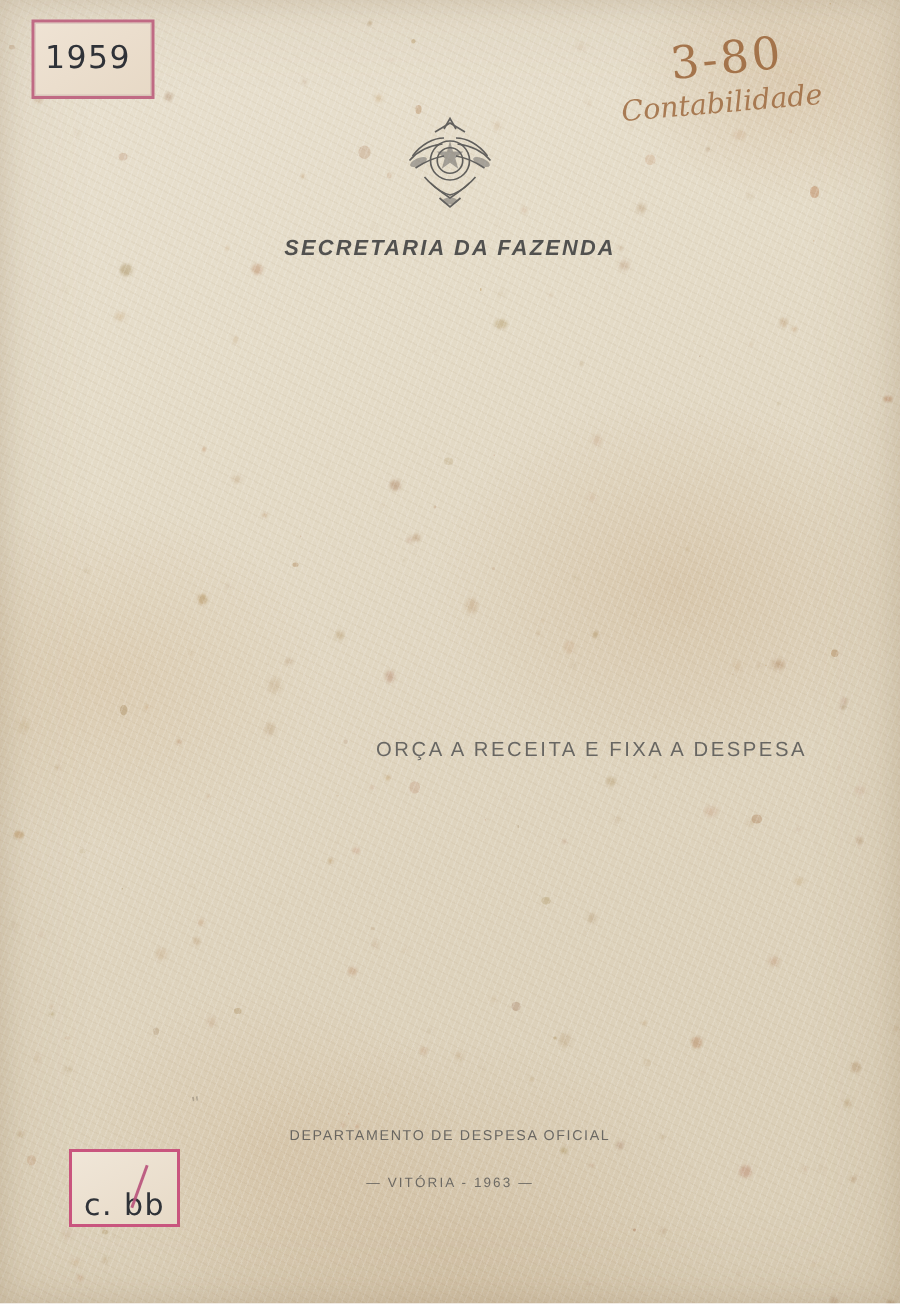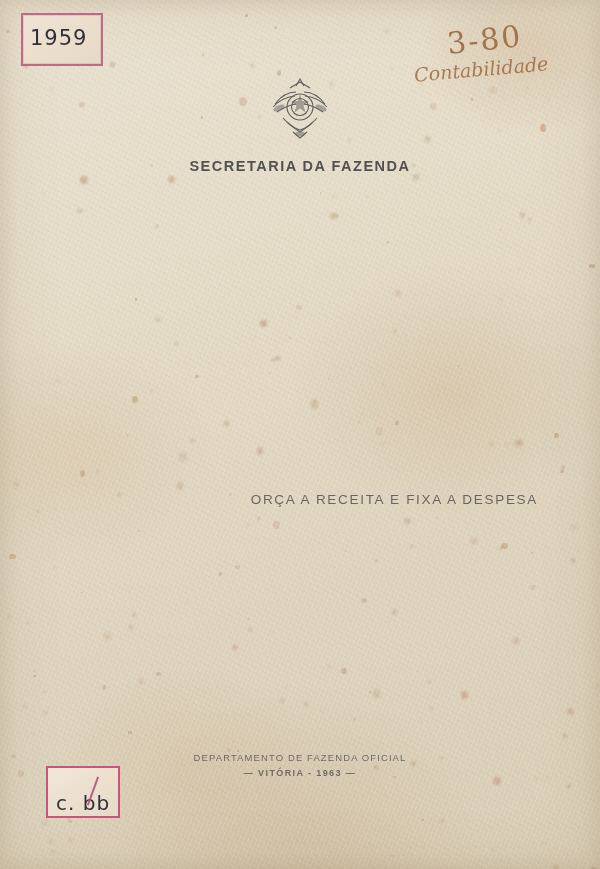--- a/index.html
+++ b/index.html
@@ -118,20 +118,21 @@
     font-size: 12.5px;
     letter-spacing: 2.1px;
     opacity: .78;
   }
   #heading .l2 {
     margin-top: 5px;
     font-size: 14.5px;
     font-weight: bold;
     letter-spacing: 1.5px;
     opacity: .86;
+    font-style: italic;
   }
 
   
   #main-title {
     position: absolute;
     left: 0; right: 0;
     top: 362px;
     text-align: center;
     font-size: 21.5px;
     letter-spacing: .6px;
@@ -184,25 +185,24 @@
     top: 752px;
     text-align: center;
     color: #3c3e41;
   }
   #imprint .i1 {
     font-size: 9.5px;
     letter-spacing: 1.1px;
     opacity: .7;
   }
   #imprint .i2 {
-    margin-top: 5px;
+    margin-top: 20px;
     font-size: 9px;
     letter-spacing: 1.4px;
     opacity: .68;
-    font-weight: bold;
   }
 
   
   #label-call {
     position: absolute;
     left: 46px;
     top: 766px;
     width: 70px;
     height: 48px;
     background: linear-gradient(150deg,#f0e6d8,#e7dac7);
@@ -517,21 +517,21 @@
   </div>
 
 
   <div id="subtitle">
     <div class="s1">ORÇA A RECEITA E FIXA A DESPESA</div>
   </div>
 
   <div id="pencil-mark">''</div>
 
   <div id="imprint">
-    <div class="i1">DEPARTAMENTO DE FAZENDA OFICIAL</div>
+    <div class="i1">DEPARTAMENTO DE DESPESA OFICIAL</div>
     <div class="i2">— VITÓRIA - 1963 —</div>
   </div>
 
   <div id="label-call">
     <span class="txt">c. bb</span>
     <span class="strike"></span>
   </div>
 
 </div>
 

